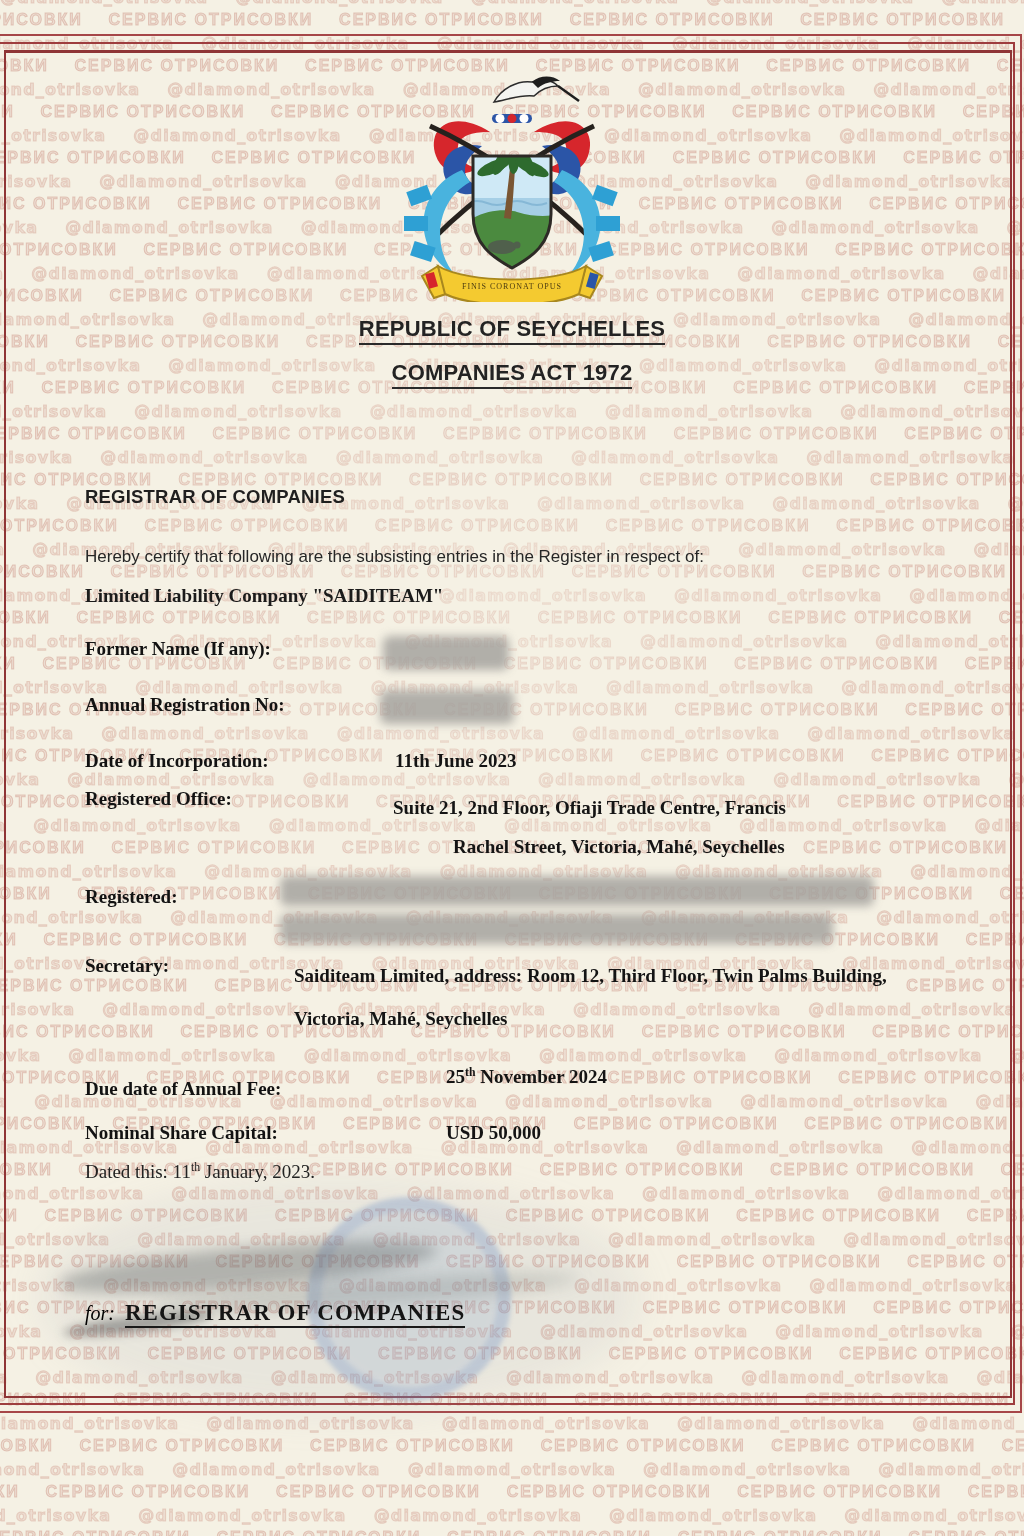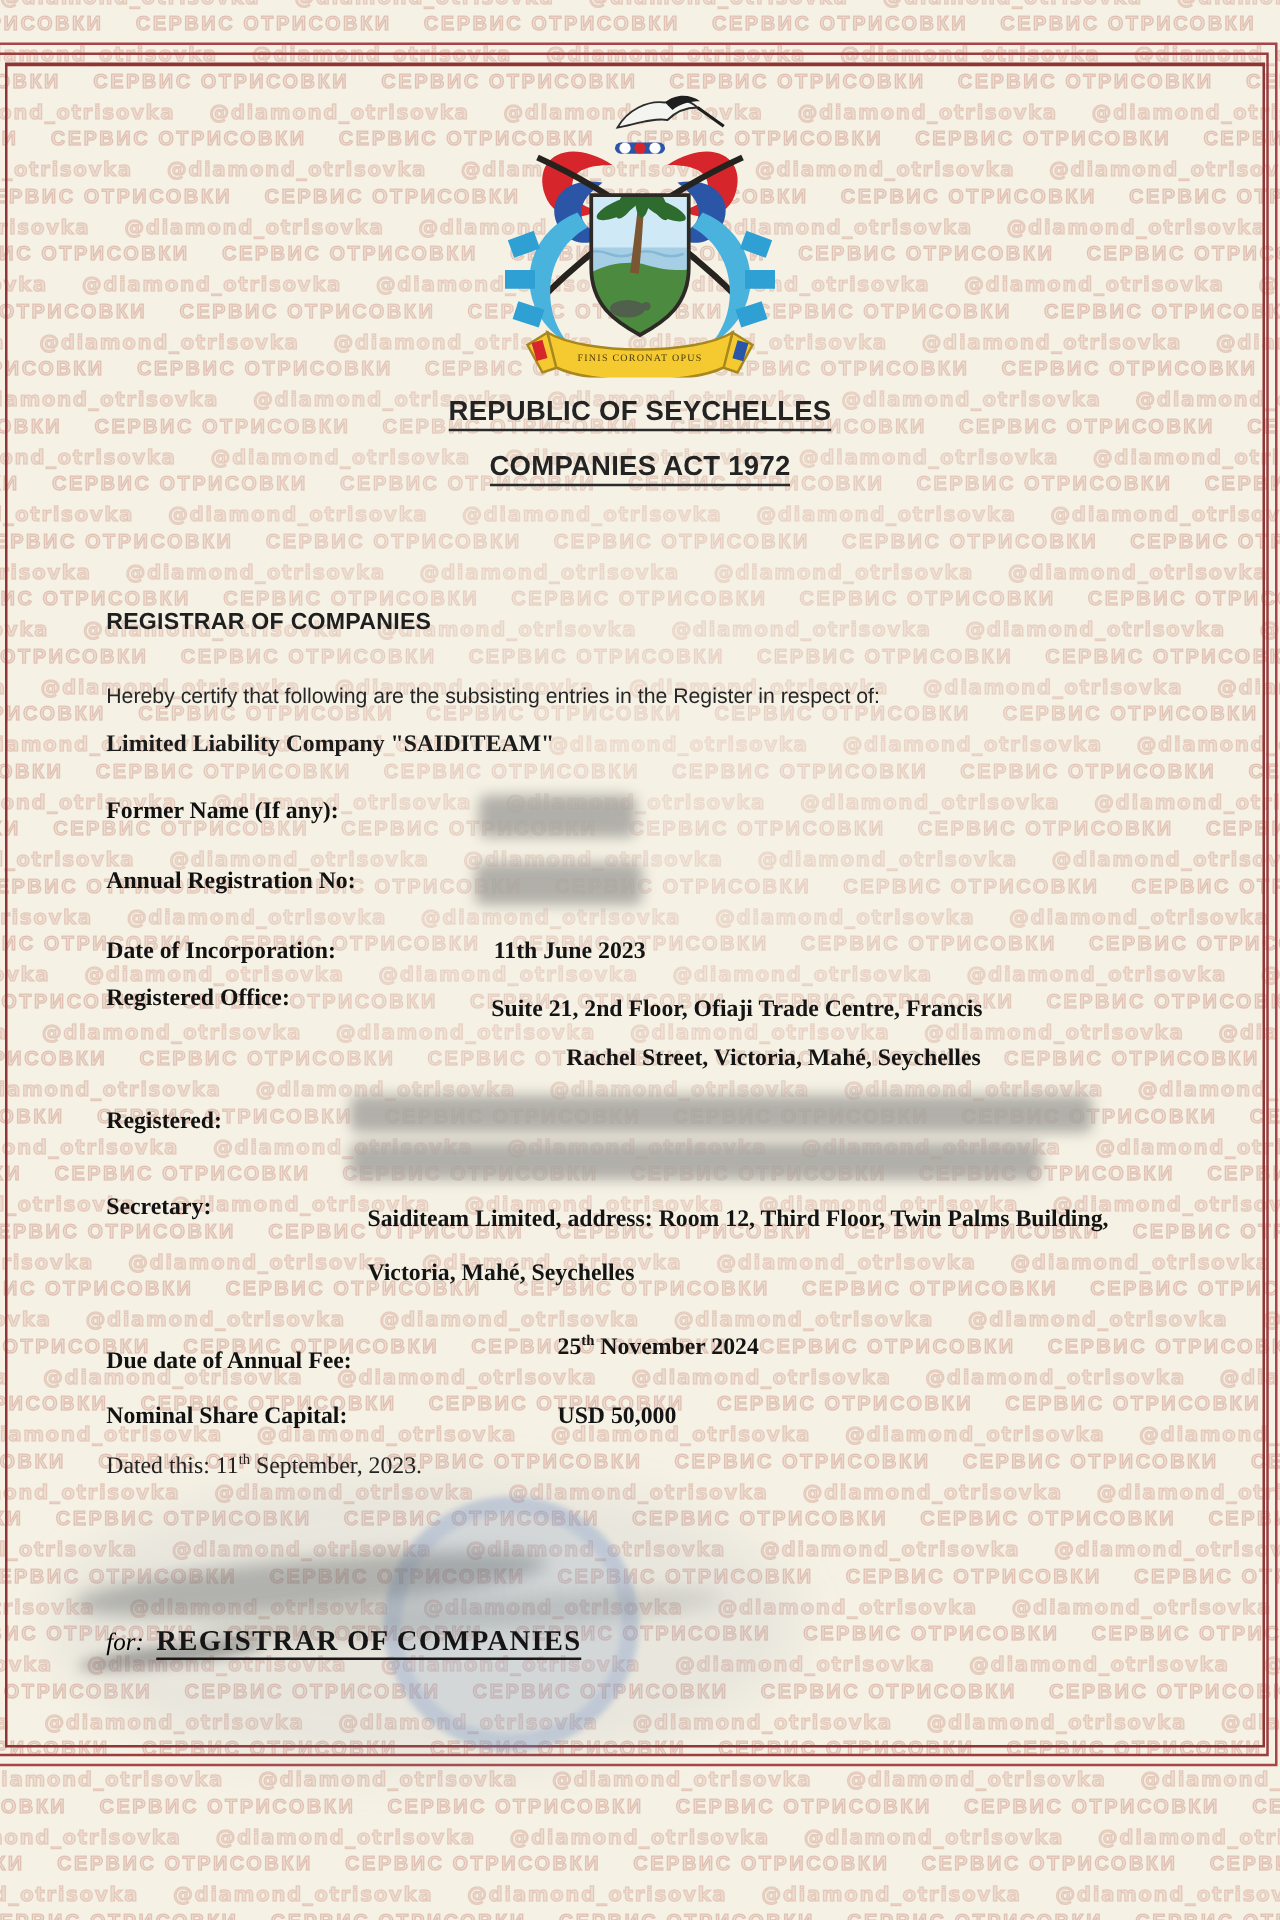--- a/index.html
+++ b/index.html
@@ -273,20 +273,20 @@
 
   <div id="f6" class="abs field-label">Due date of Annual Fee:</div>
   <div id="v6" class="abs field-value">
     <span>25</span><sup>th</sup><span> November 2024</span>
   </div>
 
   <div id="f7" class="abs field-label">Nominal Share Capital:</div>
   <div id="v7" class="abs field-value">USD 50,000</div>
 
   <div id="dated-line" class="abs">
-    <span>Dated this: 11</span><sup>th</sup><span> September, 2023.</span>
+    <span>Dated this: 11</span><sup>th</sup><span> January, 2023.</span>
   </div>
 
   <div id="signature-line" class="abs">
     <span id="sig-for">for:</span><span id="sig-name">REGISTRAR OF COMPANIES</span>
   </div>
 
 </div>
 
 </body></html>

